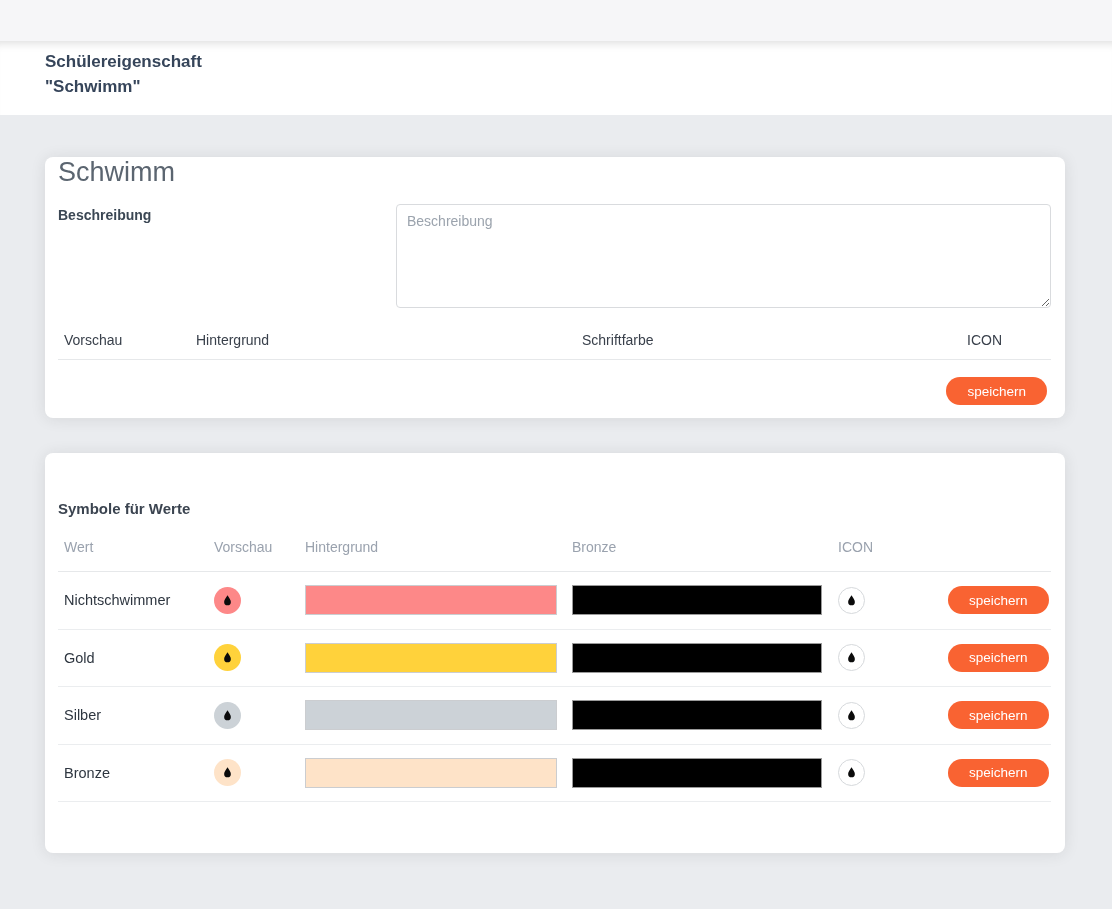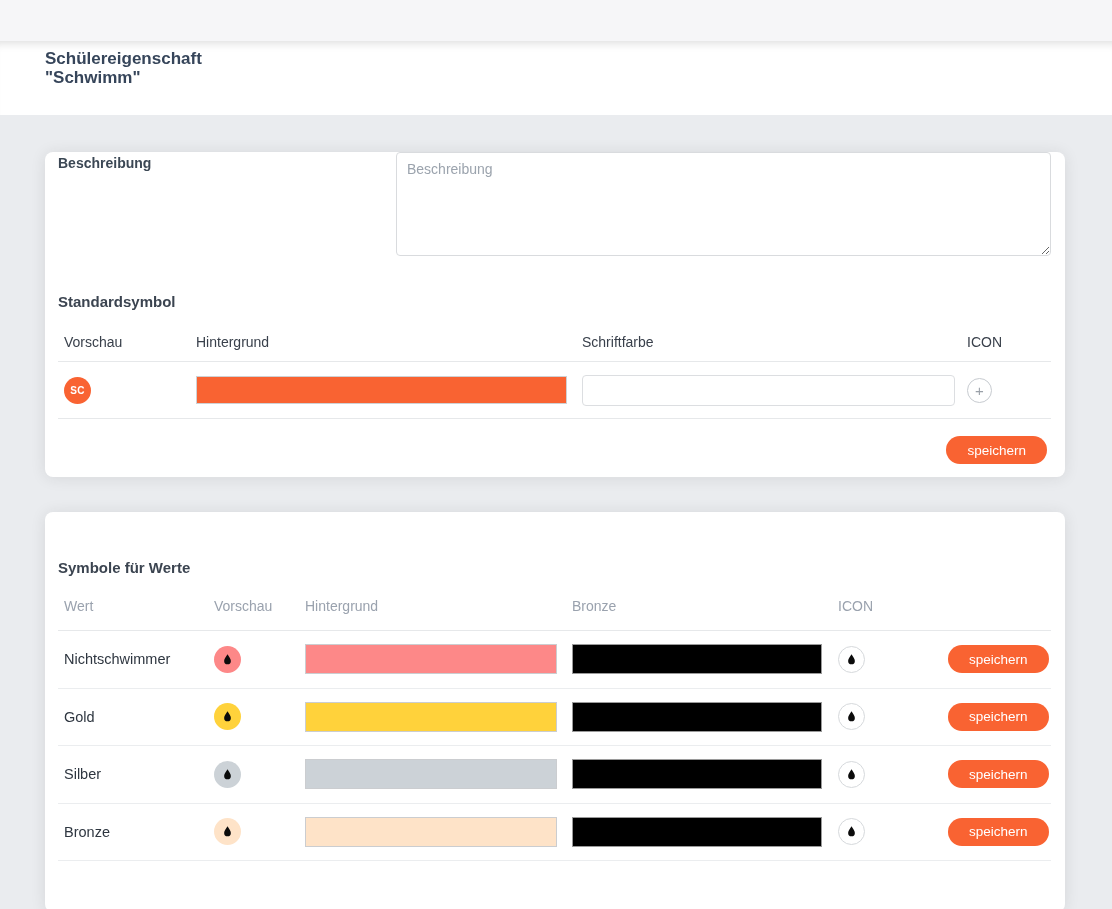--- a/index.html
+++ b/index.html
@@ -11,21 +11,21 @@
   }
   
   .topbar { height:41px; background:#f6f6f8; }
   
   .page-header {
     height:74px; background:#ffffff;
     box-shadow: inset 0 10px 10px -8px rgba(0,0,0,0.14);
     padding:8px 0 0 45px;
   }
   .page-title {
-    font-size:17px; font-weight:700; color:#36455a; line-height:19px;
+    font-size:17px; font-weight:700; color:#36455a; line-height:25px;
     white-space:pre-line;
   }
   
   .card {
     width:1020px; margin-left:45px; background:#fff; border-radius:8px;
     box-shadow:0 1px 15px rgba(39,39,39,0.10);
   }
   .card1 { margin-top:37px; }
   .card2 { margin-top:35px; height:400px; }
   .card-body { padding:0 14px 0 13px; }
@@ -102,51 +102,35 @@
 
 <div class="topbar"></div>
 
 <header class="page-header">
   <div class="page-title">Schülereigenschaft
 "Schwimm"</div>
 </header>
 
 <section class="card card1">
   <div class="card-body">
+    <h1 class="prop-title">Schwimm</h1>
 
     <div class="desc-row">
       <div class="desc-label">Beschreibung</div>
       <textarea class="desc-textarea" placeholder="Beschreibung" style=""></textarea>
     </div>
 
-    <h2 class="section-title">Standardsymbol</h2>
 
     <div class="t1-head">
       <div>Vorschau</div>
       <div>Hintergrund</div>
       <div>Schriftfarbe</div>
       <div>ICON</div>
     </div>
 
-    <div class="t1-row">
-      <div>
-        <div class="badge-sc" style="background-color: rgb(249, 99, 50);">SC</div>
-      </div>
-      <div>
-        <div class="swatch-lg" style="background-color: rgb(249, 99, 50);"></div>
-      </div>
-      <div>
-        <input class="text-input" type="text" value="" style="">
-      </div>
-      <div>
-        <button class="plus-btn">
-          <span>+</span>
-        </button>
-      </div>
-    </div>
 
     <div class="save-row">
       <button class="btn-save" style="background-color: rgb(249, 99, 50);">speichern</button>
     </div>
   </div>
 </section>
 
 <section class="card card2">
   <div class="card-body">
     <h2 class="section-title">Symbole für Werte</h2>

